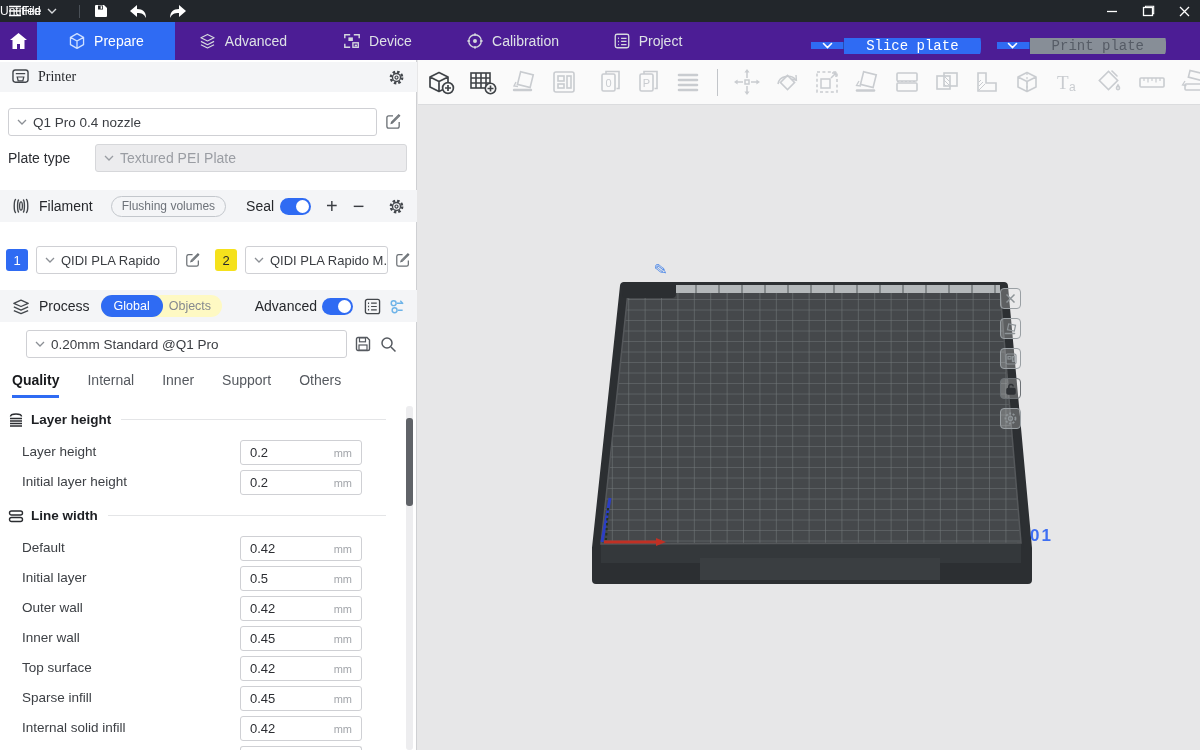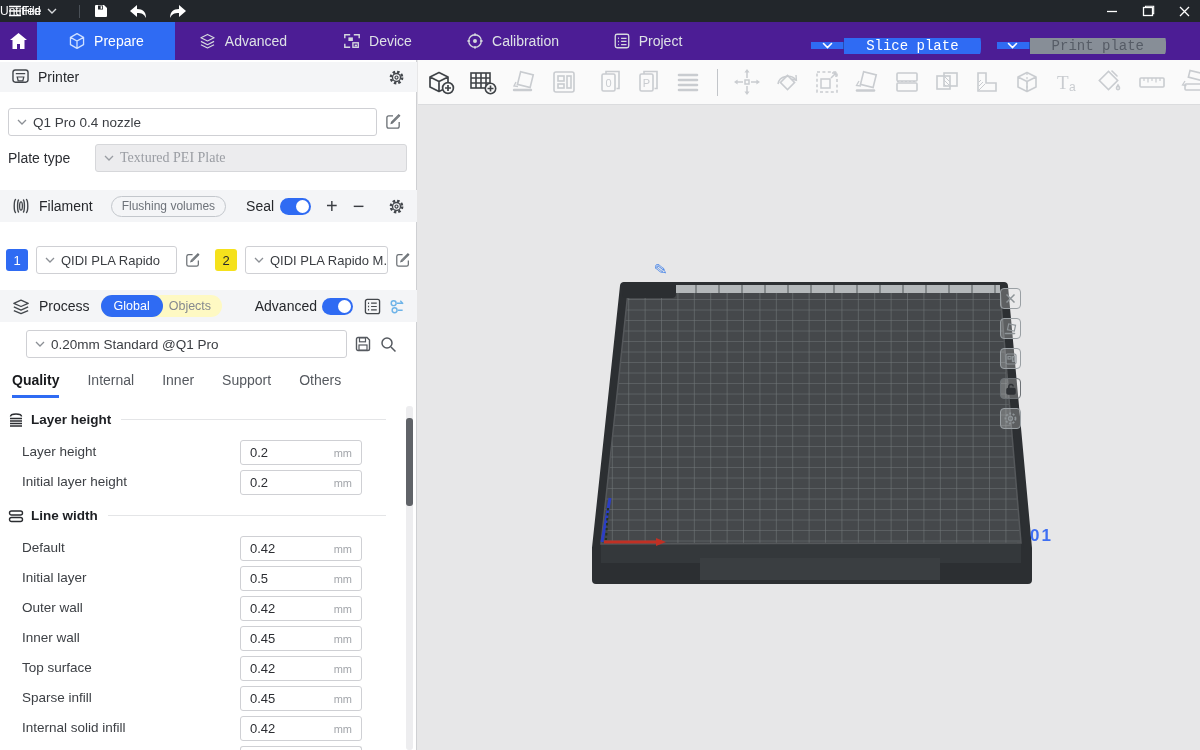--- a/index.html
+++ b/index.html
@@ -205,21 +205,21 @@
       </div>
       <div class="split-main gray">
           <span>Print plate</span>
         </div>
     </div>
   </div>
 </div>
 
 <div class="panel">
 
-  <div class="sec-header" style="top:2px; height:30px;">
+  <div class="sec-header" style="top:2px; height:30px;font-family:Liberation Serif, serif;">
     <svg width="17" height="16" viewBox="0 0 18 17">
         <rect x="1" y="1" width="16" height="13" rx="2.5" stroke="#43474c" stroke-width="1.5" fill="none"></rect>
         <path d="M4 5h10M5.5 8.5h7l-1 4h-5z" stroke="#43474c" stroke-width="1.3" fill="none"></path>
       </svg>
     <span class="sec-title">Printer</span>
     <span class="hdr-gear">
       <svg width="17" height="17" viewBox="0 0 18 18">
           <circle cx="9" cy="9" r="6" fill="none" stroke="#43474c" stroke-width="2.6" stroke-dasharray="2.6 2.1"></circle>
           <circle cx="9" cy="9" r="4.2" fill="none" stroke="#43474c" stroke-width="1.4"></circle>
           <circle cx="9" cy="9" r="1.6" fill="none" stroke="#43474c" stroke-width="1.3"></circle>
@@ -232,21 +232,21 @@
       </svg>
     <span>Q1 Pro 0.4 nozzle</span>
   </div>
   <span style="position:absolute; left:385px; top:53px;">
     <svg width="17" height="17" viewBox="0 0 18 18">
         <path d="M15 9.5V14a2 2 0 0 1-2 2H4a2 2 0 0 1-2-2V5a2 2 0 0 1 2-2h4.5" stroke="#6b7075" stroke-width="1.4" fill="none"></path>
         <path d="M8 10.5L15.5 3l-1-1L7 9.5l-.4 1.4z" stroke="#6b7075" stroke-width="1.3" fill="none"></path>
       </svg>
   </span>
   <span class="row-label" style="position:absolute; left:8px; top:90px;">Plate type</span>
-  <div class="combo gray" style="position:absolute; left:95px; top:84px; width:312px;font-family:Liberation Serif, serif;">
+  <div class="combo gray" style="position:absolute; left:95px; top:84px; width:312px;">
     <svg class="chev-sm" width="10" height="6" viewBox="0 0 10 6">
         <path d="M1 1l4 4 4-4" stroke="#9a9da3" stroke-width="1.3" fill="none"></path>
       </svg>
     <span style="font-size:14px;">Textured PEI Plate</span>
   </div>
 
   <div class="sec-header" style="top:130px; height:32px;">
     <svg width="18" height="16" viewBox="0 0 18 16">
         <path d="M3.5 1.5C1.8 3.2 1.8 12.8 3.5 14.5 M14.5 1.5c1.7 1.7 1.7 11.3 0 13 M6.5 2C5.3 3.5 5.3 12.5 6.5 14 M11.5 2c1.2 1.5 1.2 10.5 0 12" stroke="#43474c" stroke-width="1.4" fill="none" stroke-linecap="round"></path>
         <ellipse cx="9" cy="8" rx="1.4" ry="4.2" stroke="#43474c" stroke-width="1.3" fill="none"></ellipse>

